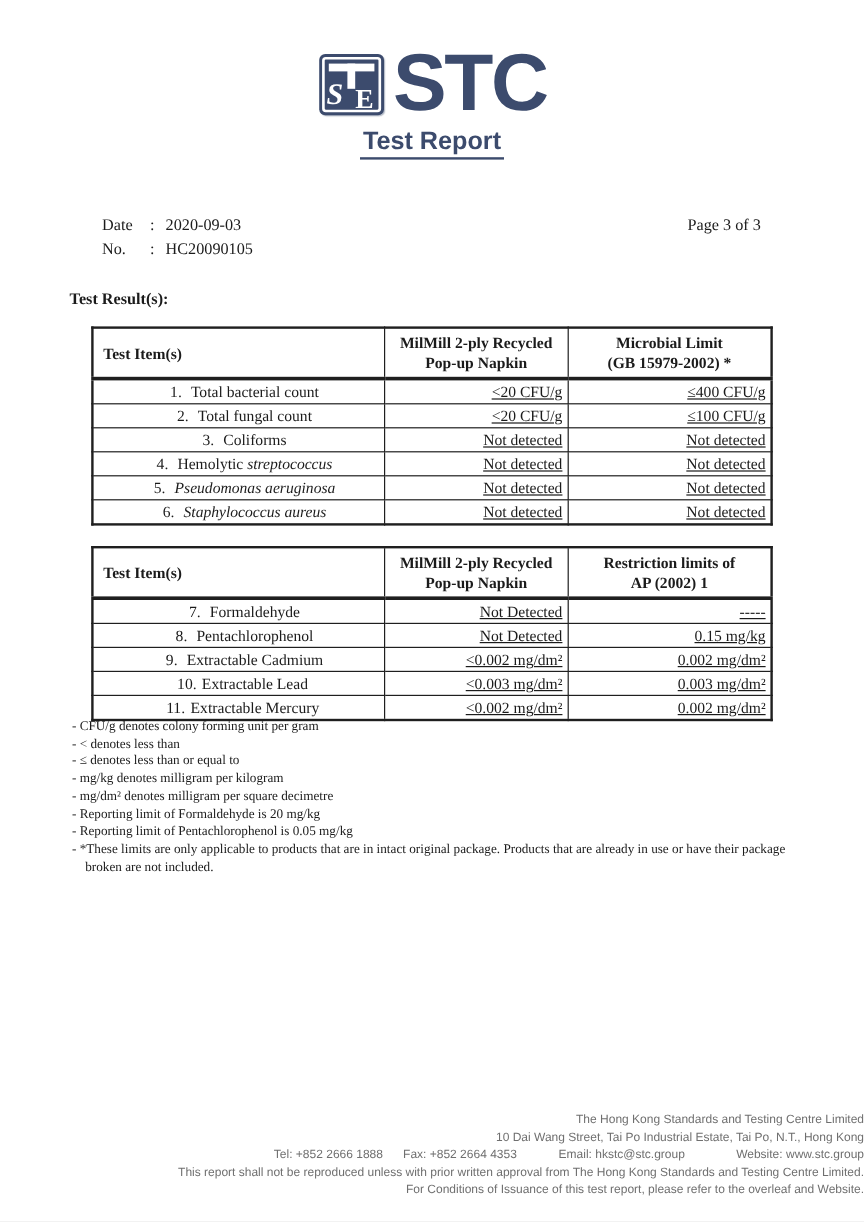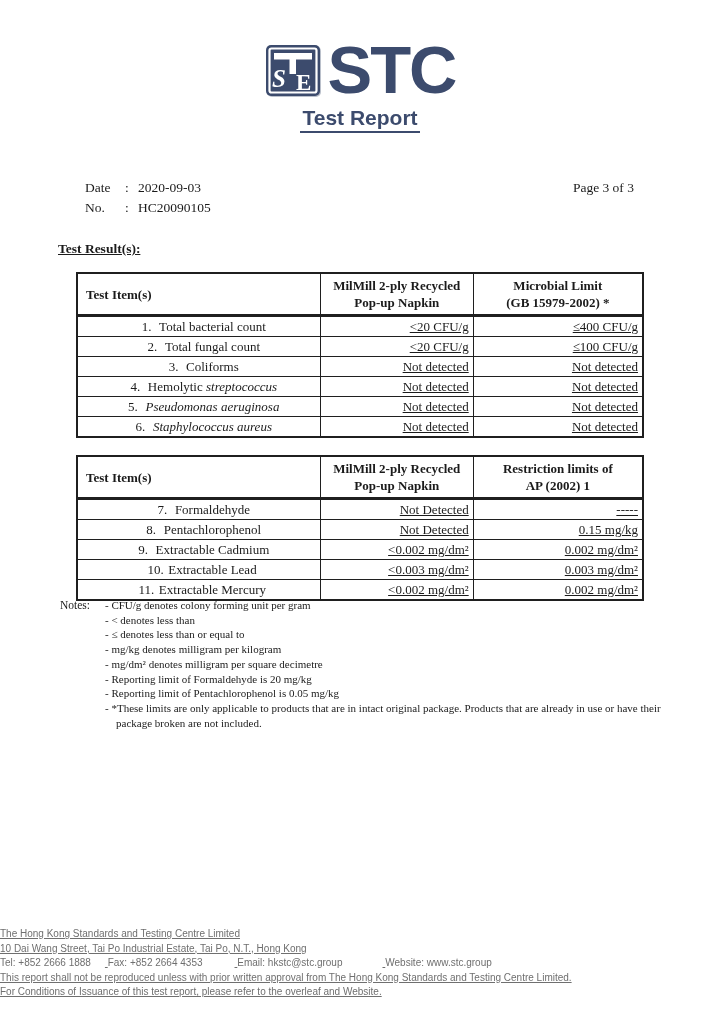--- a/index.html
+++ b/index.html
@@ -27,21 +27,21 @@
   
   .meta { position:absolute; top:178px; left:85px; font-size:13.5px; }
   .meta-row { display:flex; line-height:20px; }
   .meta-label { width:40px; }
   .meta-colon { width:13px; }
   .page-no { position:absolute; top:178px; right:86px; font-size:13.5px; line-height:20px; }
 
   
   .heading {
     position:absolute; top:241px; left:58px;
-    font-size:13.5px; font-weight:bold; text-decoration:underline;
+    font-size:13.5px; font-weight:bold; 
   }
 
   
   table.rtable {
     position:absolute; left:76px; width:568px;
     border-collapse:collapse; font-size:13px; table-layout:fixed;
     border:2px solid #1f1f1f;
   }
   .t1 { top:272px; }
   .t2 { top:455px; }
@@ -68,23 +68,23 @@
   .note { padding-left:11px; text-indent:-11px; line-height:14.7px; }
 
   
   .endline {
     position:absolute; top:750px; left:0; width:100%; text-align:center;
     font-weight:bold; font-size:13.5px; letter-spacing:0.3px;
   }
 
   
   .footer {
-    position:absolute; top:927px; left:0; width:100%; text-align:left;
+    position:absolute; top:927px; left:0; width:100%; text-align:right;
     font-family:"Liberation Sans", sans-serif; font-size:10px;
-    color:#6f6f6f; line-height:14.6px;text-decoration:underline;
+    color:#6f6f6f; line-height:14.6px;
   }
   .footer .contact .seg { display:inline-block; }
   .footer .contact .g1 { margin-right:14px; }
   .footer .contact .g2 { margin-right:32px; }
   .footer .contact .g3 { margin-right:40px; }
 </style>
 </head>
 <body>
 
 <div class="page">
@@ -213,21 +213,20 @@
     </tr>
     <tr>
       <td class="c-item"><span class="num">11.</span><span>Extractable Mercury</span><span class="it"></span></td>
       <td class="c-mid">&lt;0.002 mg/dm²</td>
       <td class="c-lim">0.002 mg/dm²</td>
     </tr>
   </tbody>
     </table>
 
   <div class="notes">
-    <div class="notes-label">Notes:</div>
     <div class="note-lines">
       <div class="note">- CFU/g denotes colony forming unit per gram</div>
       <div class="note">- &lt; denotes less than</div>
       <div class="note">- ≤ denotes less than or equal to</div>
       <div class="note">- mg/kg denotes milligram per kilogram</div>
       <div class="note">- mg/dm² denotes milligram per square decimetre</div>
       <div class="note">- Reporting limit of Formaldehyde is 20 mg/kg</div>
       <div class="note">- Reporting limit of Pentachlorophenol is 0.05 mg/kg</div>
       <div class="note">- *These limits are only applicable to products that are in intact original package. Products that are already in use or have their package broken are not included.</div>
     </div>

